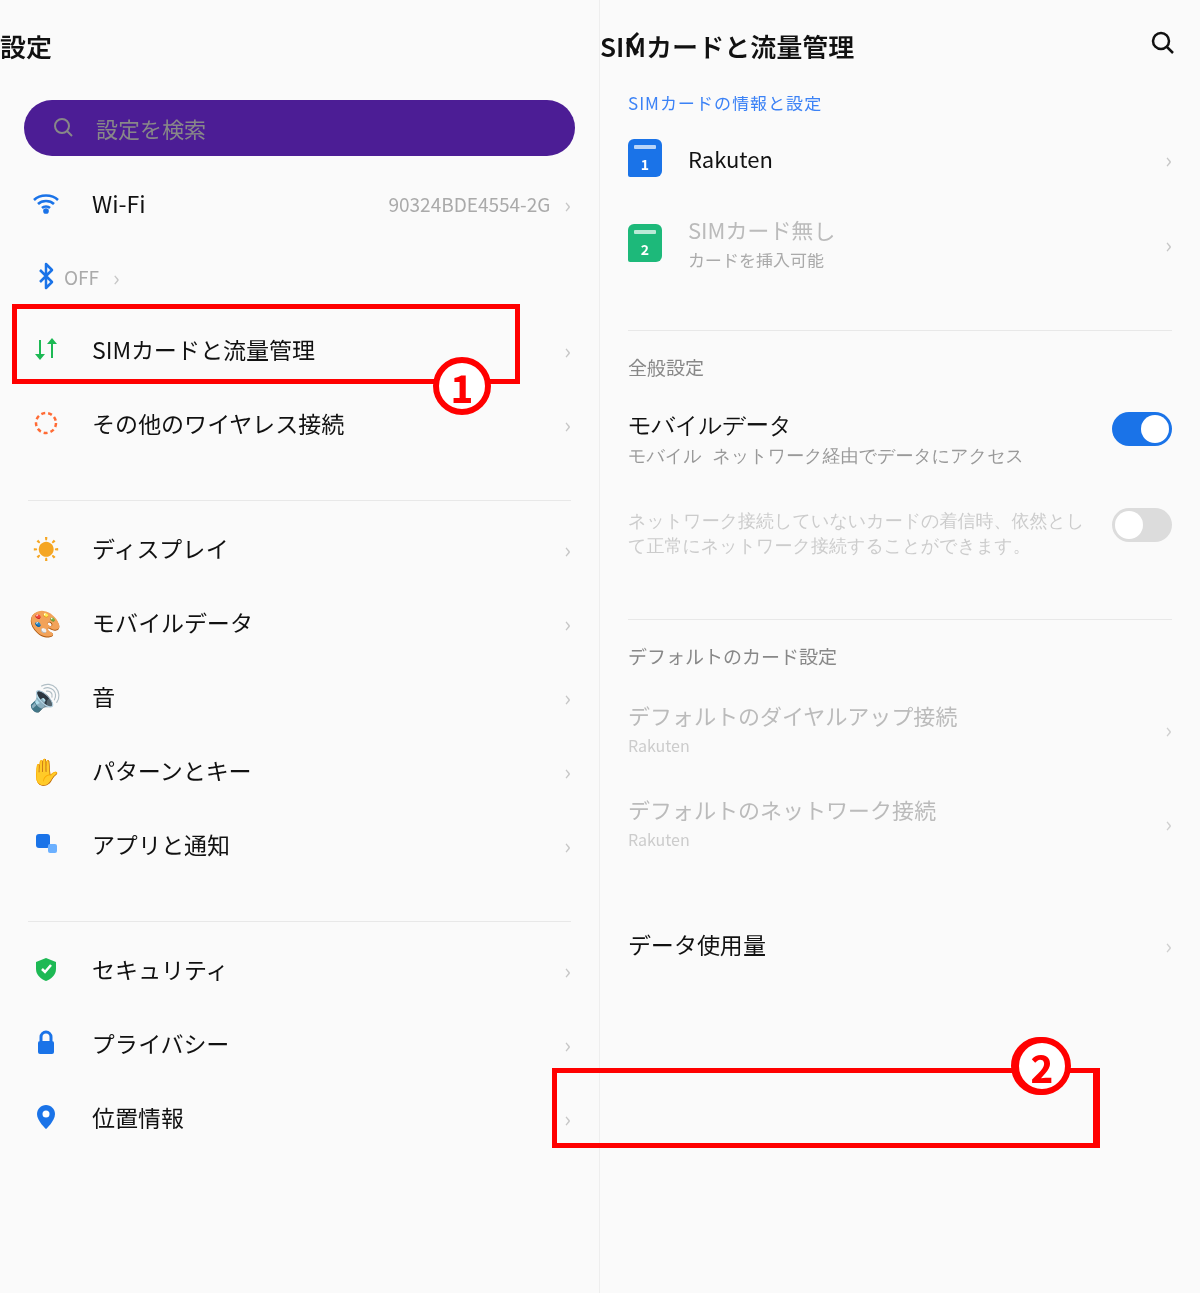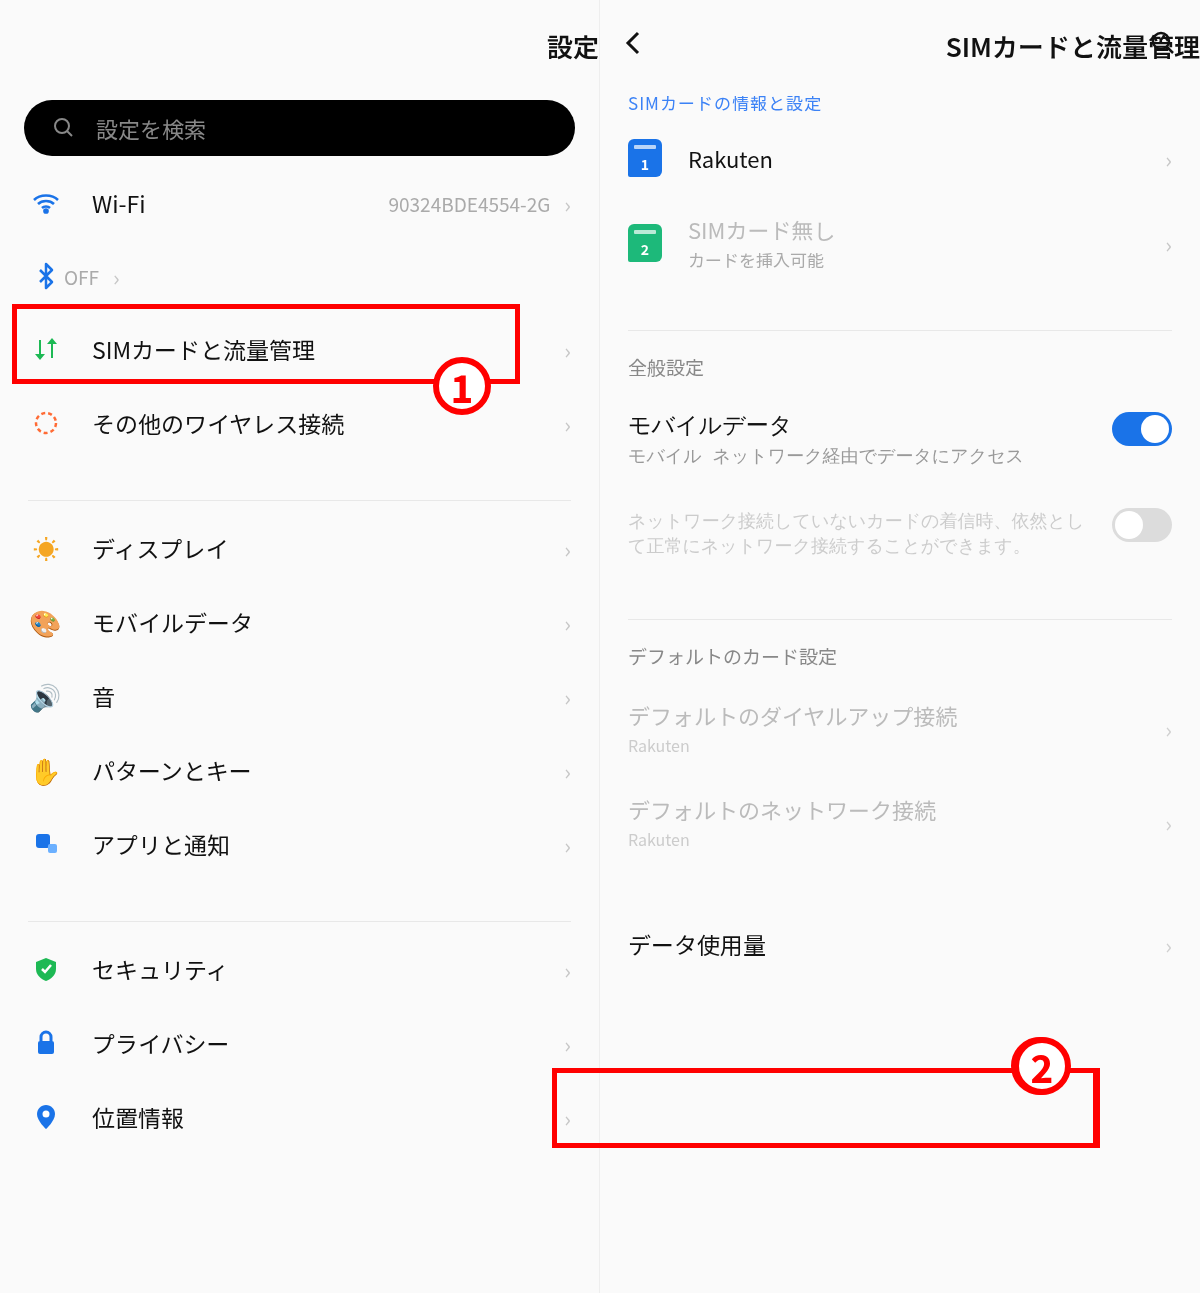--- a/index.html
+++ b/index.html
@@ -6,29 +6,29 @@
   body {
     font-family: -apple-system, "Hiragino Sans", "Noto Sans JP", sans-serif;
     background: #fafafa;
     width: 1200px;
     height: 1293px;
     display: flex;
     position: relative;
   }
   .pane { width: 50%; height: 100%; background: #fafafa; overflow: hidden; position: relative; }
   .pane-left { border-right: 1px solid #eee; }
-  .title-bar { height: 90px; display: flex; align-items: center; justify-content: flex-end; position: relative; }
+  .title-bar { height: 90px; display: flex; align-items: center; justify-content: flex-start; position: relative; }
   .title-bar .title { font-size: 26px; font-weight: 600; color: #111; }
   .title-bar .back { position: absolute; left: 24px; font-size: 26px; }
   .title-bar .search { position: absolute; right: 24px; }
 
   .search-box {
     margin: 10px 24px 10px 24px;
     height: 56px;
-    background: #000000;
+    background: #4c1d95;
     border-radius: 28px;
     display: flex; align-items: center;
     padding: 0 22px;
   }
   .search-box .ph { color: #888; font-size: 22px; margin-left: 14px; }
 
   .row {
     display: flex; align-items: center;
     padding: 20px 28px;
     position: relative;

